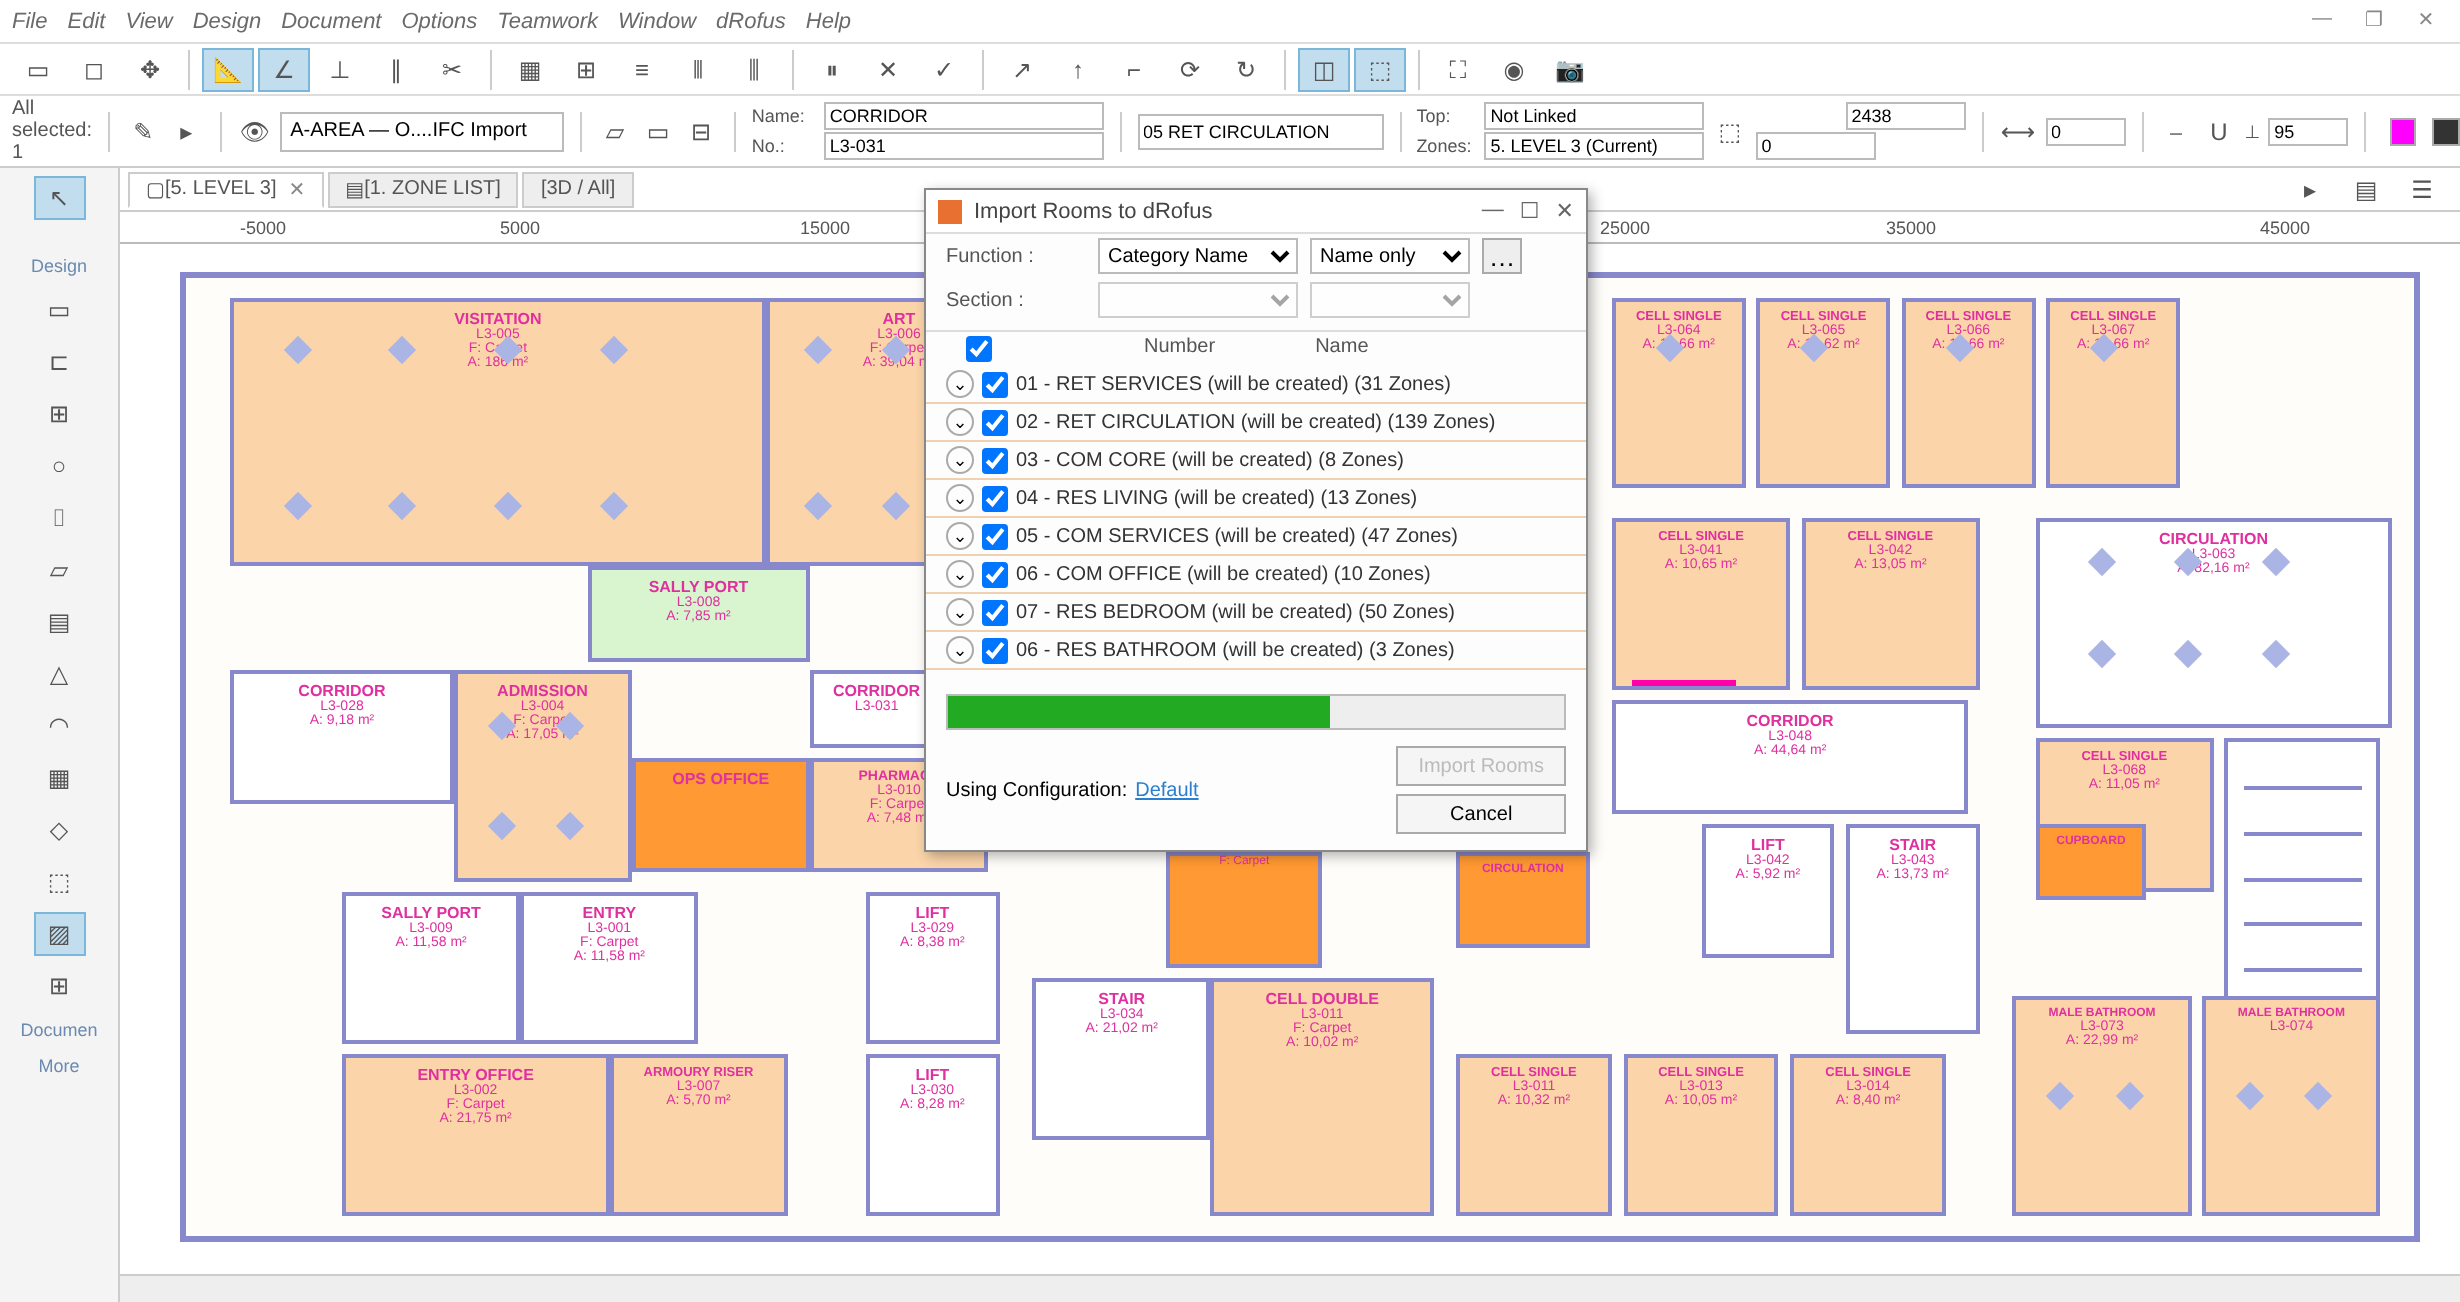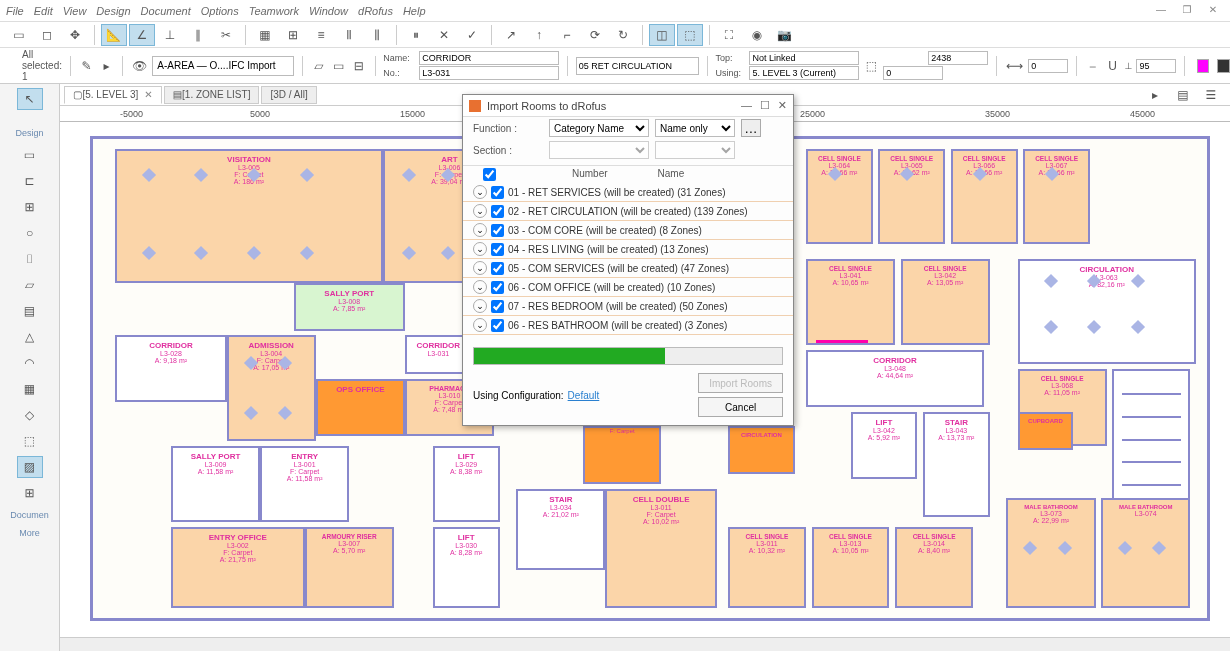--- a/index.html
+++ b/index.html
@@ -13,21 +13,21 @@
 
 
 .tb-row { height: 26px; background: #fff; border-bottom: 1px solid #ddd; display: flex; align-items: center; padding-left: 6px; gap: 2px; }
 .tb-btn { width: 26px; height: 22px; border: 1px solid transparent; display: flex; align-items: center; justify-content: center; font-size: 12px; color: #555; cursor: pointer; }
 .tb-btn.active { background: #c2deee; border: 1px solid #7bb7d8; }
 .tb-sep { width: 1px; height: 20px; background: #ccc; margin: 0 4px; }
 .tb-input { height: 20px; font-size: 10px; border: 1px solid #bbb; padding: 0 4px; background: #fff; }
 .label-small { font-size: 10px; color: #555; }
 
 
-.prop-row { height: 36px; background: #fff; border-bottom: 1px solid #ccc; display: flex; align-items: center; padding-left: 22px; gap: 4px; }
+.prop-row { height: 36px; background: #fff; border-bottom: 1px solid #ccc; display: flex; align-items: center; padding-left: 6px; gap: 4px; }
 .prop-pair { display: flex; flex-direction: column; gap: 1px; }
 .prop-label { font-size: 9px; color: #555; }
 .prop-field { display: flex; align-items: center; }
 .prop-input { height: 14px; width: 140px; font-size: 9px; border: 1px solid #bbb; padding: 0 2px; }
 .swatch-magenta { width: 20px; height: 14px; background: #ff00ff; border: 1px solid #aaa; margin-left: 4px; }
 .swatch-dark { width: 20px; height: 14px; background: #333; border: 1px solid #aaa; margin-left: 4px; }
 
 
 .workspace { position: absolute; top: 84px; left: 0; right: 0; bottom: 0; display: flex; background: #f0f0f0; }
 .tool-sidebar { width: 60px; background: #f4f4f4; border-right: 1px solid #ccc; display: flex; flex-direction: column; align-items: center; padding-top: 4px; gap: 4px; }
@@ -161,21 +161,21 @@
   </div>
   <div class="tb-sep"></div>
   <input class="prop-input" style="width: 130px; height: 18px;" value="05 RET CIRCULATION">
   <div class="tb-sep"></div>
   <div class="prop-pair">
     <div class="prop-field">
         <span class="prop-label" style="width:34px">Top:</span>
         <input class="prop-input" style="width: 110px;" value="Not Linked">
       </div>
     <div class="prop-field">
-        <span class="prop-label" style="width:34px">Using:</span>
+        <span class="prop-label" style="width:34px">Zones:</span>
         <input class="prop-input" style="width: 110px;" value="5. LEVEL 3 (Current)">
       </div>
   </div>
   <div class="tb-btn">⬚</div>
   <div class="prop-pair">
     <input class="prop-input" style="width: 60px; margin-left: 45px;" value="2438">
     <input class="prop-input" style="width: 60px;" value="0">
   </div>
   <div class="tb-sep"></div>
   <div class="tb-btn">⟷</div>
@@ -226,21 +226,21 @@
         <div class="tb-btn">▤</div>
         <div class="tb-btn">☰</div>
       </div>
     </div>
     <div class="canvas-wrap">
       <div class="ruler-top">
         <span style="left:60px">-5000</span>
         <span style="left:190px">5000</span>
         <span style="left:340px">15000</span>
         <span style="left:740px">25000</span>
-        <span style="left:925px">35000</span>
+        <span style="left:883px">35000</span>
         <span style="left:1070px">45000</span>
       </div>
 
       <div class="floorplan">
 
         <div class="room" style="left:2%;top:2%;width:24%;height:28%">
           <div class="room-lbl">VISITATION</div>
           <div class="room-sub">L3-005</div>
           <div class="room-sub">F: Carpet</div>
           <div class="room-sub">A: 186 m²</div>

